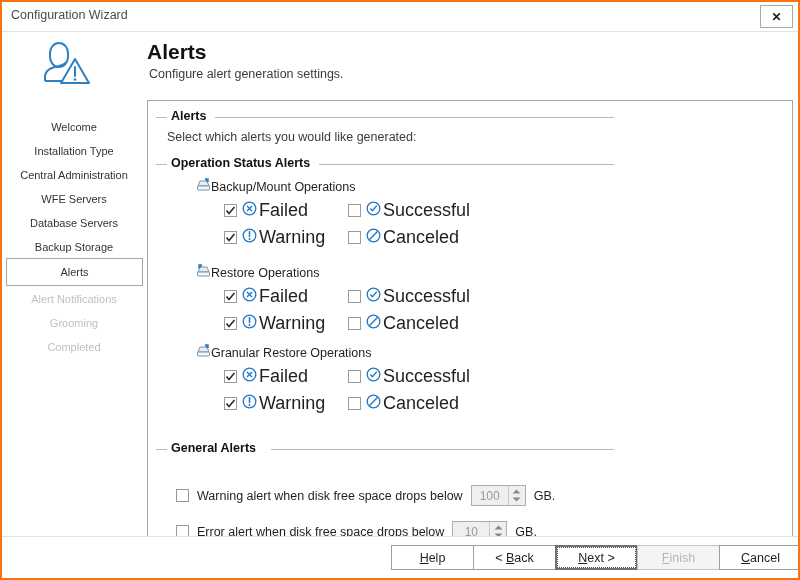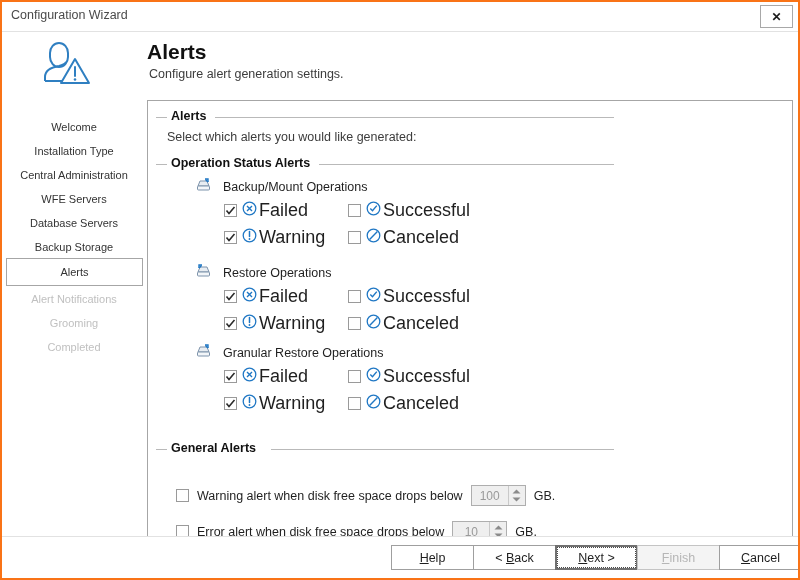--- a/index.html
+++ b/index.html
@@ -96,21 +96,21 @@
   .group-dash {
     position: absolute; height: 1px; background: #b9b9b9;
   }
   .plain-text {
     position: absolute; font-size: 12.5px; color: #3c3c3c;
     white-space: nowrap;
   }
   .op-heading {
     position: absolute; font-size: 12.5px; color: #1f1f1f;
     white-space: nowrap;
-    display: flex; align-items: center; gap: 12px;
+    display: flex; align-items: center; gap: 0;
   }
   
   .cb-row {
     position: absolute;
     display: flex; align-items: center;
     white-space: nowrap;
     cursor: pointer;
   }
   .checkbox {
     width: 13px; height: 13px;

